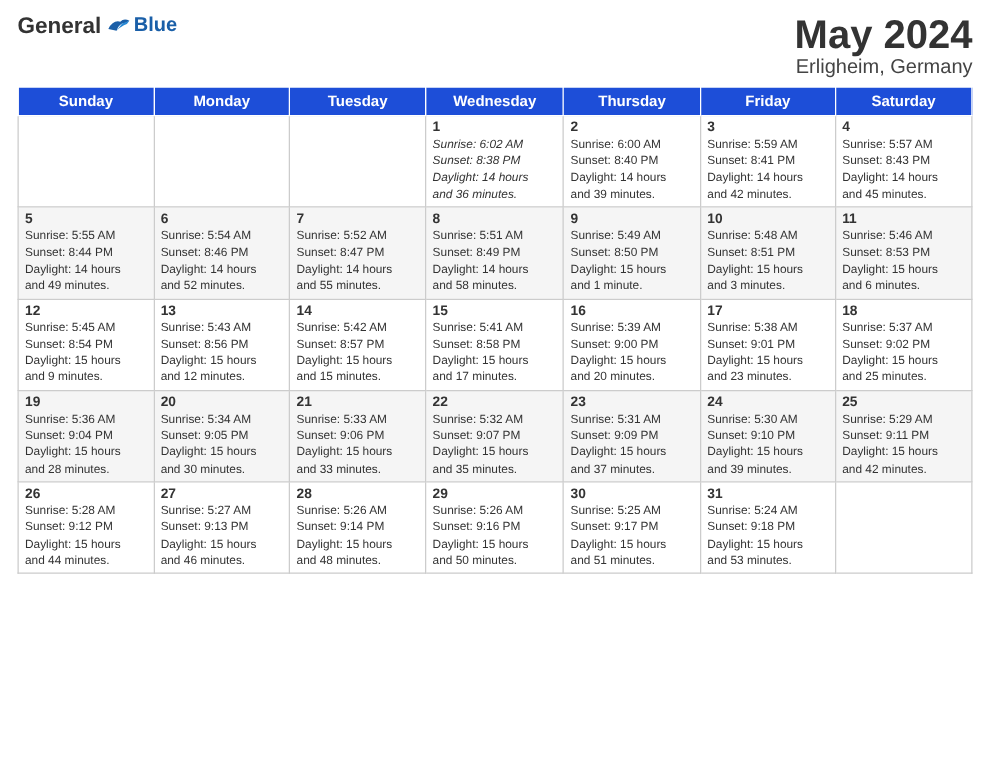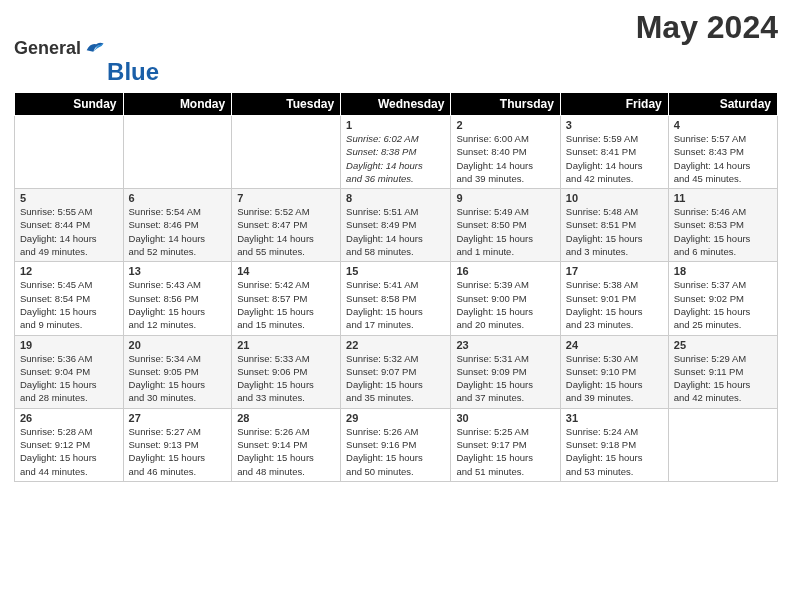--- a/index.html
+++ b/index.html
@@ -47,26 +47,26 @@
     }
     .subtitle {
       font-size: 16px;
       color: #444;
     }
     .calendar {
       width: 100%;
       border-collapse: collapse;
     }
     .calendar thead tr th {
-      background: #000000;
+      background: #1d4ed8;
       color: #fff;
       font-size: 12px;
       font-weight: bold;
       padding: 4px 6px;
-      text-align: right;
+      text-align: center;
       border: 1px solid #fff;
     }
     .calendar tbody tr td {
       vertical-align: top;
       border: 1px solid #ccc;
       padding: 3px 5px;
       width: 113px;
       min-height: 78px;
       font-size: 10px;
       color: #333;
@@ -95,25 +95,26 @@
 
 <div class="page">
   <div class="header">
     <div class="logo">
       <div class="logo-text">
         <span style="font-size:18px;font-weight:bold;color:#333;">General</span>
         <svg class="logo-bird" viewBox="0 0 30 22" xmlns="http://www.w3.org/2000/svg">
           <path d="M5,14 Q10,4 18,6 Q22,2 28,5 Q24,8 20,8 Q16,10 14,16 Z" fill="#1a5fa8"></path>
           <path d="M14,16 Q18,12 22,10 Q26,9 28,5 L20,8 Z" fill="#2a8ad4"></path>
         </svg>
-        <span style="font-size:24px;font-weight:bold;color:#1a5fa8;margin-top:48px;">Blue</span>
+        <span style="font-size:16px;font-weight:bold;color:#1a5fa8;">Blue</span>
       </div>
     </div>
     <div class="title-block">
       <div class="main-title">May 2024</div>
+      <div class="subtitle">Erligheim, Germany</div>
     </div>
   </div>
 
   <table class="calendar">
     <thead>
       <tr>
       <th>Sunday</th>
           <th>Monday</th>
           <th>Tuesday</th>
           <th>Wednesday</th>

